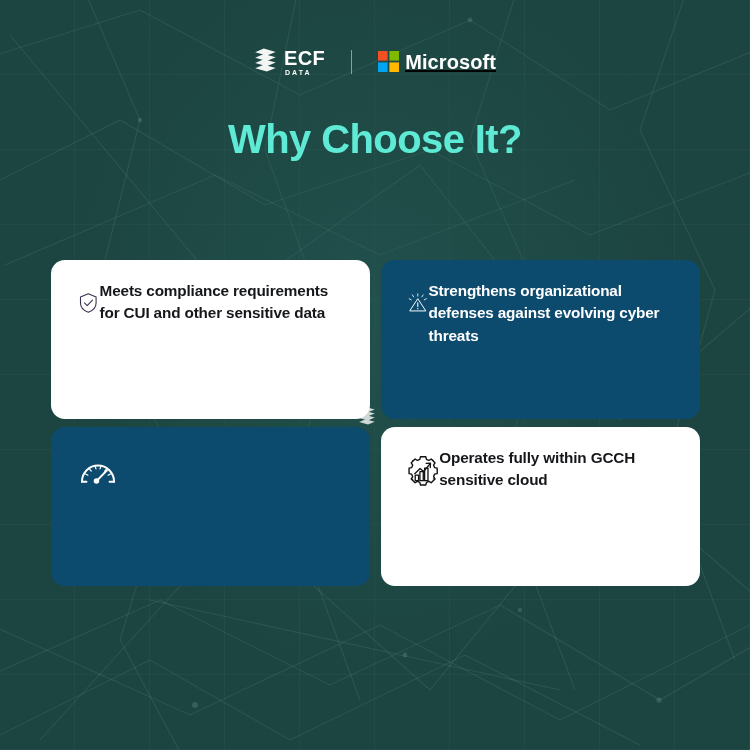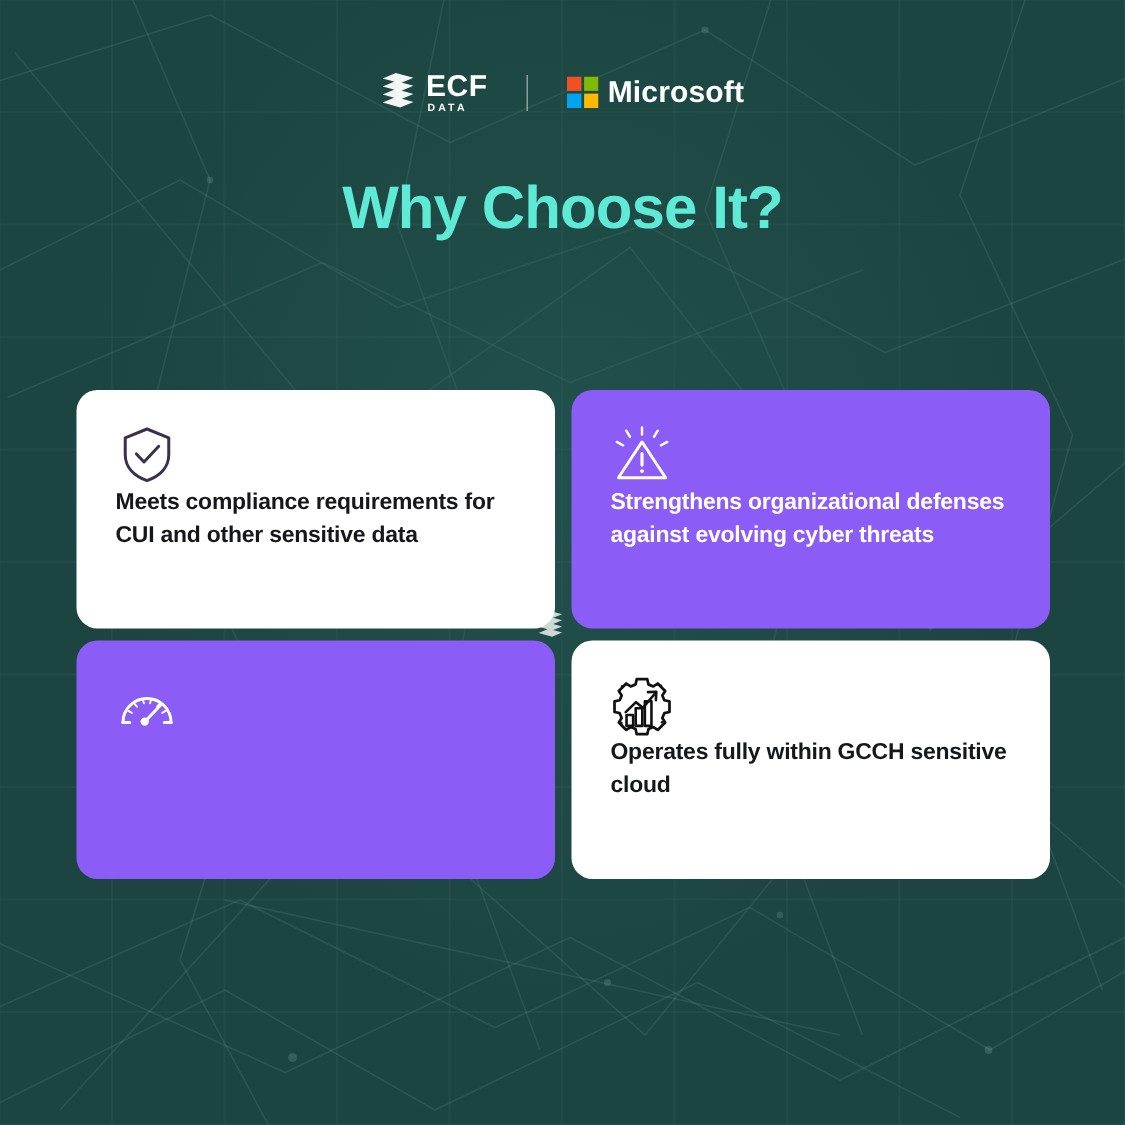--- a/index.html
+++ b/index.html
@@ -77,25 +77,25 @@
     display:grid;
     grid-template-columns:319px 319px;
     grid-template-rows:159px 159px;
     gap:8px 11px;
   }
   .card{
     border-radius:14px;
     position:relative;
     padding:20px 22px 18px 26px;
     display:flex;
-    flex-direction:column;
-    justify-content:flex-start;
+    flex-direction:row;
+    justify-content:space-between;
   }
   .card.white{ background:#ffffff; }
-  .card.green{ background:#8b5cf6; }
+  .card.green{ background:#0c4a6e; }
 
   .card-icon{ width:42px; height:42px; display:block; margin-top:2px; }
   .card-text{
     font-size:15.3px;
     font-weight:bold;
     line-height:1.47;
     letter-spacing:-.15px;
     font-family:"Liberation Sans", sans-serif;
     padding-right:2px;
   }
@@ -161,21 +161,21 @@
         </g>
       </svg>
       <div class="ecf-word">
         <div class="big">ECF</div>
         <div class="small">DATA</div>
       </div>
     </div>
 
     <div class="divider"></div>
 
-    <div class="brand" style="gap:6px;">
+    <div class="brand" style="gap:6px;text-decoration:underline;">
       <svg class="ms-squares" viewBox="0 0 21 21">
         <rect x="0" y="0" width="9.6" height="9.6" fill="#f25022"></rect>
         <rect x="11.4" y="0" width="9.6" height="9.6" fill="#7fba00"></rect>
         <rect x="0" y="11.4" width="9.6" height="9.6" fill="#00a4ef"></rect>
         <rect x="11.4" y="11.4" width="9.6" height="9.6" fill="#ffb900"></rect>
       </svg>
       <div class="ms-word">Microsoft</div>
     </div>
 
   </div>

